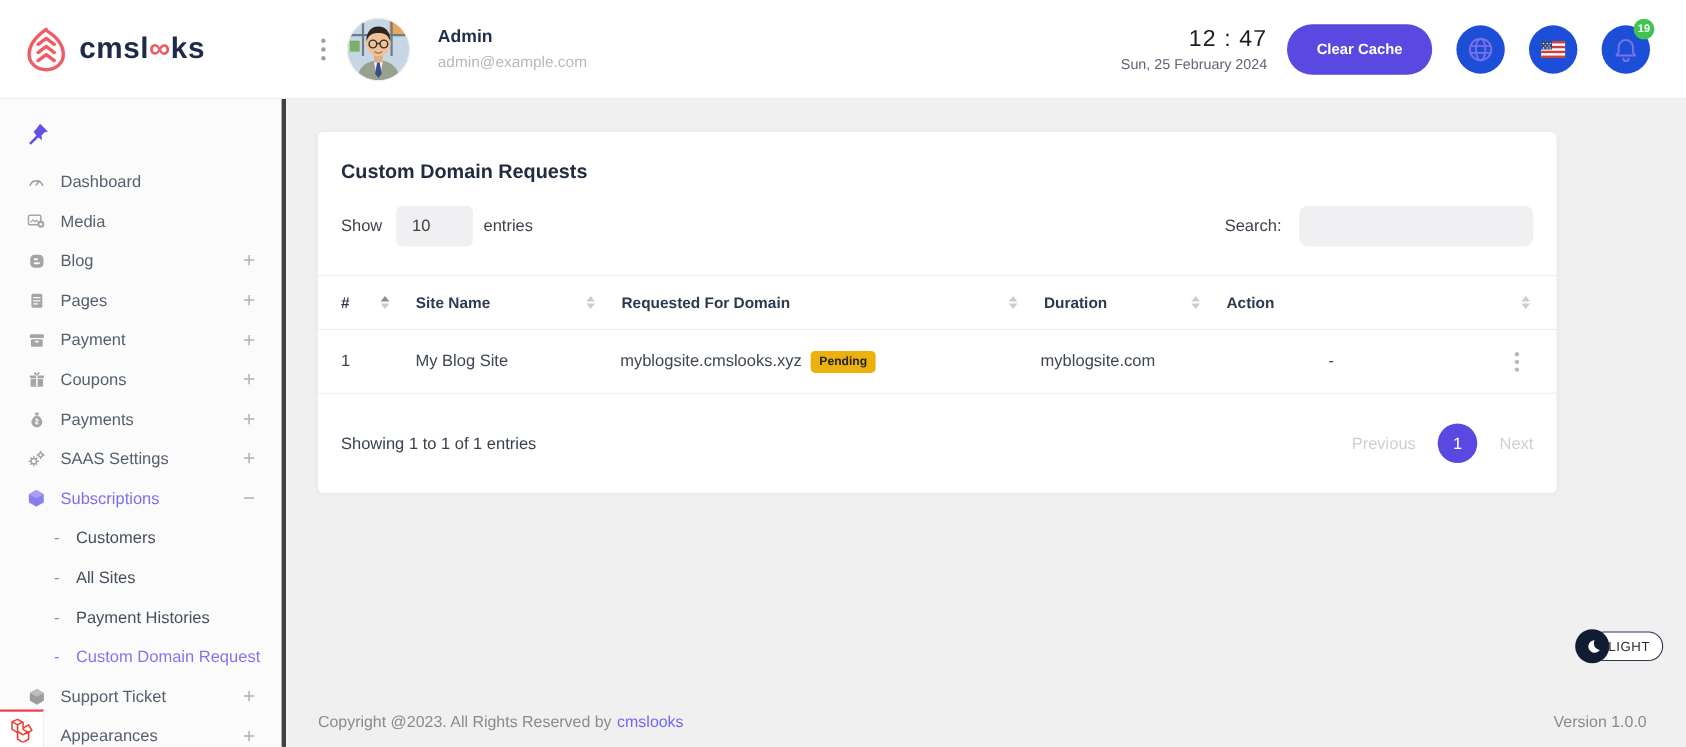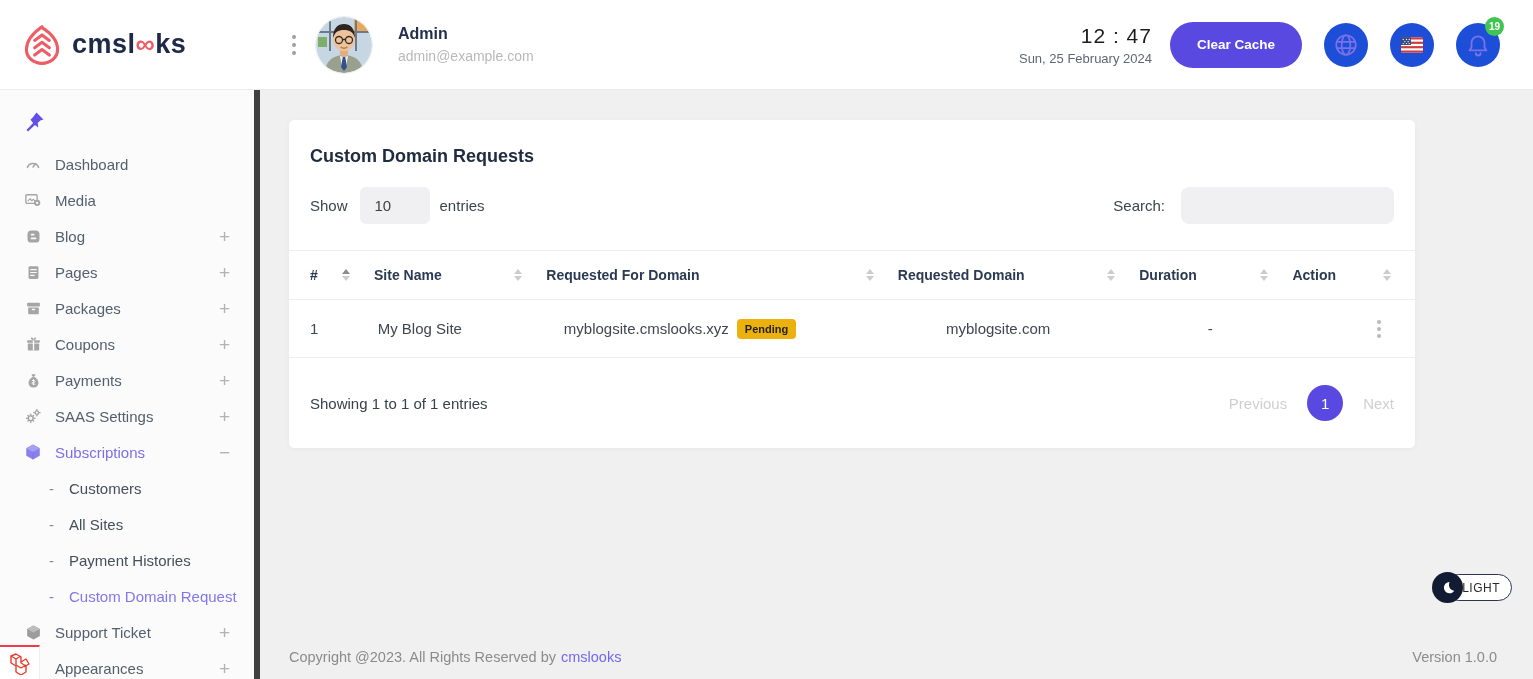--- a/index.html
+++ b/index.html
@@ -21,21 +21,21 @@
   .user-email { font-size:14px; color:#b9b9b9; margin-top:5px; }
   .spacer { flex:1; }
   .clockbox { text-align:right; }
   .clock-time { font-size:21px; font-weight:normal; color:#1c1c1c; letter-spacing:1px; }
   .clock-date { font-size:13px; color:#5d6776; margin-top:3px; }
   .btn-clear { margin-left:18px; height:46px; padding:0 27px; border:none; border-radius:23px; background:#5a49e0; color:#fff; font-family:inherit; font-size:13.5px; font-weight:bold; cursor:pointer; }
   .circle-btn { width:44px; height:44px; border-radius:50%; background:#1d4ed8; display:flex; align-items:center; justify-content:center; margin-left:22px; cursor:pointer; position:relative; }
   .badge { position:absolute; top:-6px; right:-4px; min-width:19px; height:19px; border-radius:50%; background:#41c451; color:#fff; font-size:10px; font-weight:bold; display:flex; align-items:center; justify-content:center; }
 
   
-  .sidebar { position:absolute; left:0; top:90px; width:260px; height:589px; background:#fbfbfc; border-right:6px solid #404040; overflow:hidden; }
+  .sidebar { position:absolute; left:0; top:90px; width:260px; height:589px; background:#fbfbfc; border-right:4px solid #404040; overflow:hidden; }
   .pin-row { padding:20px 0 2px 22px; }
   .nav { margin-top:6px; }
   .nav-item { height:36px; display:flex; align-items:center; padding:0 24px; cursor:pointer; }
   .nav-item .nicon { width:18px; height:18px; display:flex; align-items:center; justify-content:center; flex:0 0 18px; }
   .nav-item .nlabel { margin-left:13px; font-size:15px; color:#55606e; }
   .nav-item .ntoggle { margin-left:auto; color:#b3b3b3; font-size:19px; font-weight:300; line-height:1; }
   .nav-item.active .nlabel { color:#7b70e8; }
   .sub-item { height:36px; display:flex; align-items:center; padding-left:49px; cursor:pointer; }
   .sub-item .sdash { color:#8a8a8a; font-size:15px; }
   .sub-item .slabel { margin-left:15px; font-size:15px; color:#454f5c; }
@@ -232,21 +232,21 @@
     </div>
 
     <div class="nav-item">
       <span class="nicon">
           <svg width="17" height="17" viewBox="0 0 24 24">
             <rect x="3" y="4" width="18" height="5" rx="1" fill="#a5a5a5"></rect>
             <rect x="4.5" y="10.5" width="15" height="9.5" rx="1" fill="#a5a5a5"></rect>
             <rect x="9.5" y="12.5" width="5" height="2" rx="1" fill="#fbfbfc"></rect>
           </svg>
         </span>
-      <span class="nlabel">Packages</span>
+      <span class="nlabel">Payment</span>
       <span class="ntoggle">+</span>
     </div>
 
     <div class="nav-item">
       <span class="nicon">
           <svg width="17" height="17" viewBox="0 0 24 24" fill="#a5a5a5">
             <rect x="4" y="10.5" width="16" height="10" rx="1"></rect>
             <rect x="3" y="6" width="18" height="3.6" rx="1"></rect>
             <rect x="11" y="6" width="2" height="14.5" fill="#fbfbfc"></rect>
             <path d="M12 6c-4-1-4.5-4-2.4-4 1.6 0 2.4 2 2.4 4zm0 0c4-1 4.5-4 2.4-4-1.6 0-2.4 2-2.4 4z"></path>
@@ -359,27 +359,20 @@
               <i class="tri-dn"></i>
             </span>
         </div>
         <div class="th c3">
           <span>Requested For Domain</span>
           <span class="sorter">
               <i class="tri-up"></i>
               <i class="tri-dn"></i>
             </span>
         </div>
-        <div class="th c4">
-          <span>Requested Domain</span>
-          <span class="sorter">
-              <i class="tri-up"></i>
-              <i class="tri-dn"></i>
-            </span>
-        </div>
         <div class="th c5">
           <span>Duration</span>
           <span class="sorter">
               <i class="tri-up"></i>
               <i class="tri-dn"></i>
             </span>
         </div>
         <div class="th c6">
           <span>Action</span>
           <span class="sorter">

